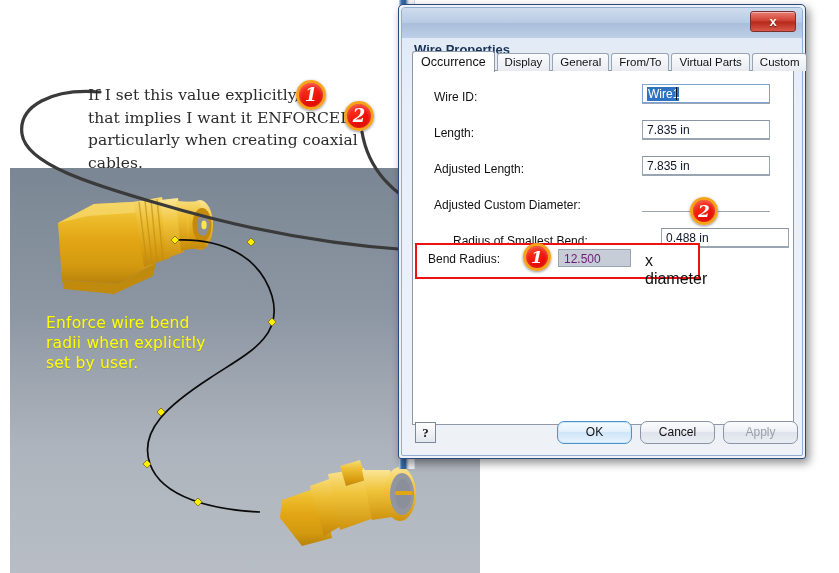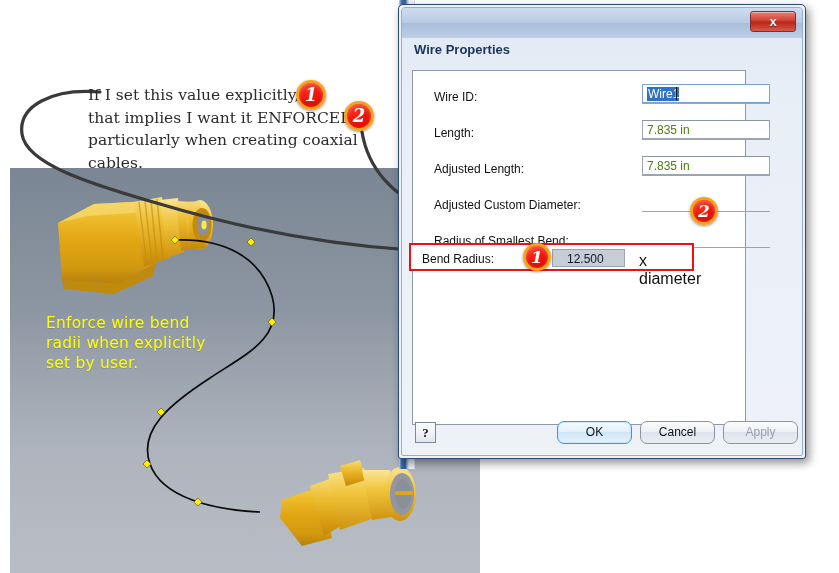--- a/index.html
+++ b/index.html
@@ -183,21 +183,21 @@
     font-size: 12.5px;
     padding: 0 8px;
     margin-bottom: -1px;
     z-index: 4;
     position: relative;
   }
 
   #tabpanel {
     position: absolute;
     left: 10px; top: 62px;
-    width: 334px; height: 355px;
+    width: 382px; height: 355px;
     background: #ffffff;
     border: 1px solid #8d99a8;
   }
 
   
   .row {
     position: absolute;
     left: 0;
     width: 382px;
     height: 30px;
@@ -214,21 +214,21 @@
     left: 229px; top: 1px;
     width: 128px; height: 19px;
     border: 1px solid #9aa5b4;
     border-top-color: #8a95a4;
     background: #ffffff;
   }
   .row-field .val {
     position: absolute;
     left: 4px; top: 2px;
     font-size: 12px;
-    color: #4d7c0f;
+    color: #0f172a;
   }
   .row-field.selected .val {
     background: #2f72c4;
     color: #ffffff;
     padding: 0 0 0 1px;
   }
   .row-field.selected { border-color: #7ba2d0; }
   .caret {
     position: absolute;
     left: 33px; top: 2px;
@@ -238,22 +238,22 @@
   .row-underline {
     position: absolute;
     left: 229px; top: 20px;
     width: 128px; height: 1px;
     background: #9aa5b4;
   }
 
   
   #bend-row {
     position: absolute;
-    left: 7px; top: 235px;
-    width: 285px; height: 28px;
+    left: 13px; top: 235px;
+    width: 285px; height: 36px;
     border: 2px solid #ee1111;
     background: #ffffff;
     text-decoration: underline;
   }
   #bend-label {
     position: absolute;
     left: 11px; top: 7px;
     font-size: 12px;
     color: #111;
   }
@@ -261,22 +261,21 @@
     position: absolute;
     left: 141px; top: 4px;
     width: 73px; height: 18px;
     background: #c6cdd6;
     border: 1px solid #9aa5b4;
   }
   #bend-input .val {
     position: absolute;
     left: 5px; top: 2px;
     font-size: 12px;
-    color: #0f172a;
-    margin-left: 9px;
+    color: #701a75;
   }
   #bend-unit {
     position: absolute;
     left: 228px; top: 7px;
     font-size: 16px;
     color: #111;
   }
 
   
   #help-btn {
@@ -419,20 +418,28 @@
   <div id="dialog">
     <div id="dialog-inner">
 
       <div id="titlebar">
         <div id="dialog-title">Wire Properties</div>
         <div id="close-btn">
           <div id="close-x">x</div>
         </div>
       </div>
 
+      <div id="tabstrip">
+          <div class="tab active">Occurrence</div>
+          <div class="tab">Display</div>
+          <div class="tab">General</div>
+          <div class="tab">From/To</div>
+          <div class="tab">Virtual Parts</div>
+          <div class="tab">Custom</div>
+        </div>
 
       <div id="tabpanel">
 
       <div class="row" style="top: 12px;">
             <div class="row-label">Wire ID:</div>
             <div class="row-field selected">
               <span class="val">Wire1</span>
               <div class="caret"></div>
             </div>
             <div class="row-underline"></div>
@@ -448,22 +455,25 @@
             <div class="row-label">Adjusted Length:</div>
             <div class="row-field">
               <span class="val">7.835 in</span>
             </div>
             <div class="row-underline"></div>
           </div>
           <div class="row" style="top: 120px;">
             <div class="row-label">Adjusted Custom Diameter:</div>
             <div class="row-underline"></div>
           </div>
-          <div class="row" style="top: 156px;">
+          <div class="row" style="top: 156px; margin-left: 19px;">
             <div class="row-label">Radius of Smallest Bend:</div>
+            <div class="row-field">
+              <span class="val">0.488 in</span>
+            </div>
             <div class="row-underline"></div>
           </div>
         </div>
 
       <div id="help-btn">
         <div id="help-glyph">?</div>
       </div>
       <div class="dlg-btn" id="ok-btn">OK</div>
       <div class="dlg-btn" id="cancel-btn">Cancel</div>
       <div class="dlg-btn" id="apply-btn">Apply</div>

